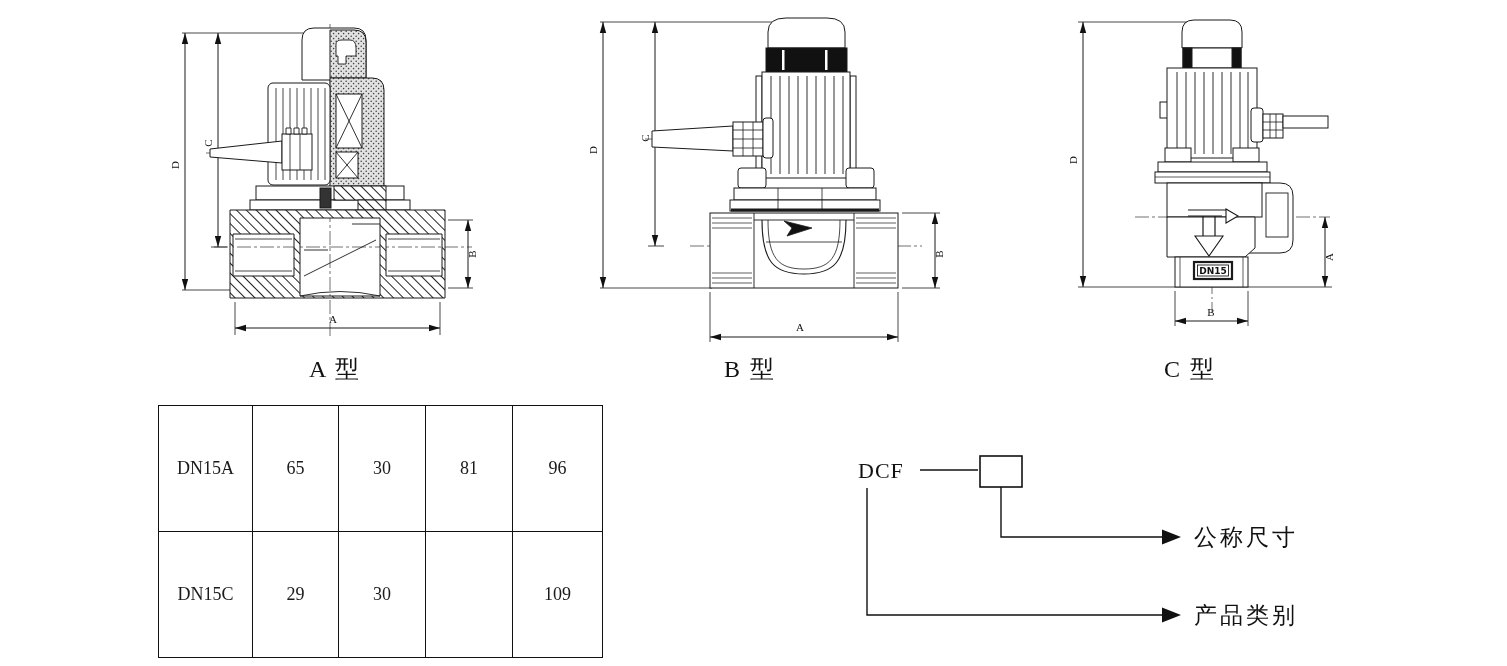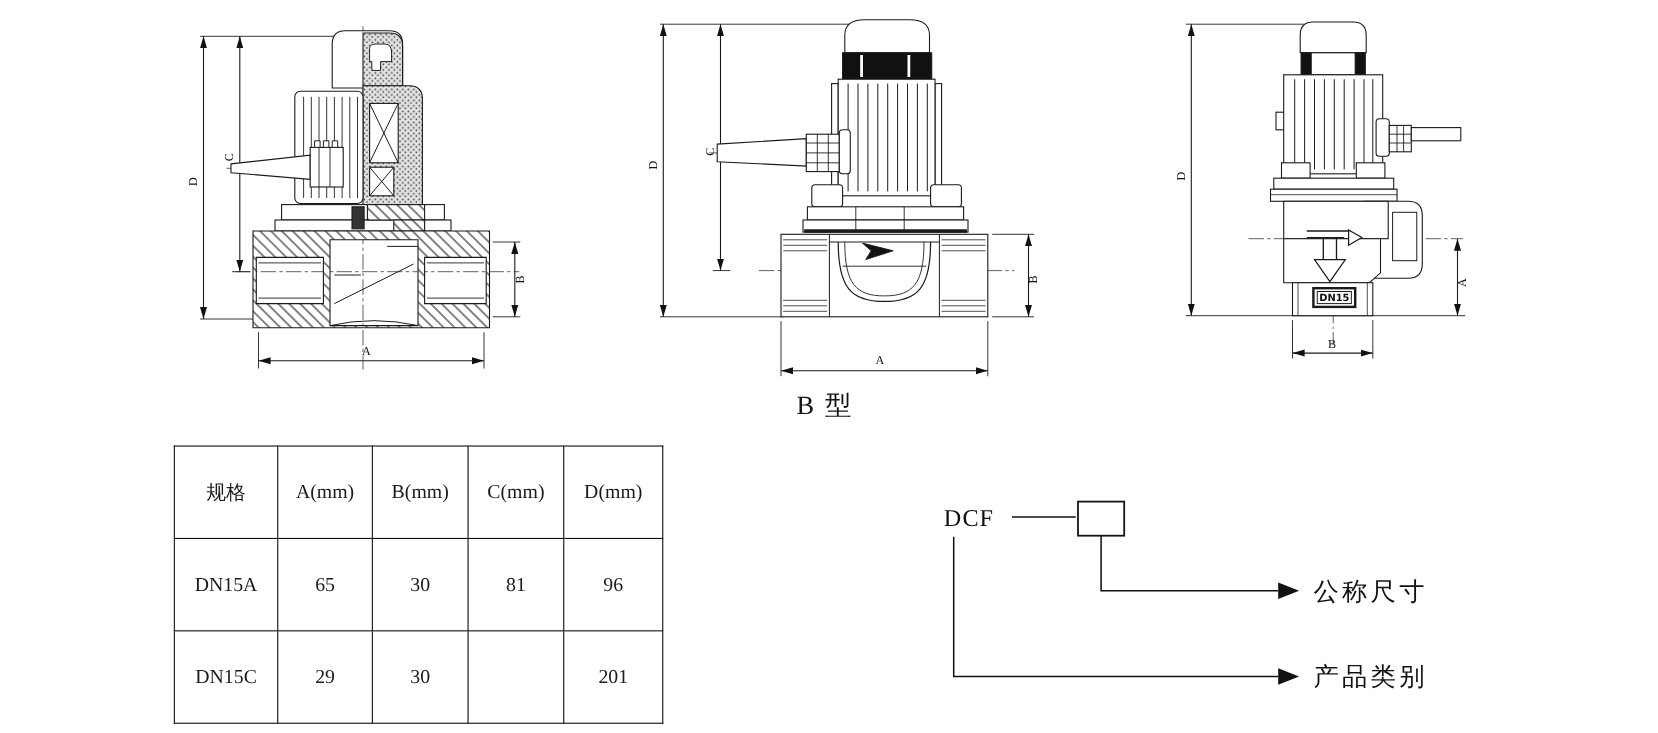--- a/index.html
+++ b/index.html
@@ -203,51 +203,46 @@
     <line x1="135" y1="311" x2="208" y2="311" marker-start="url(#as)" marker-end="url(#ae)"></line>
 
     <line x1="285" y1="207" x2="285" y2="277" marker-start="url(#as)" marker-end="url(#ae)"></line>
   </g>
   <text x="173" y="263.5" text-anchor="middle" style="font-size:9px;font-weight:700;font-family:'DejaVu Sans',sans-serif">DN15</text>
   <text class="dimtxt" transform="rotate(-90 37 150)" x="37" y="150" text-anchor="middle">D</text>
   <text class="dimtxt" transform="rotate(-90 293 247)" x="293" y="247" text-anchor="middle">A</text>
   <text class="dimtxt" x="171" y="306" text-anchor="middle">B</text>
 </svg>
 
+<div class="caption" style="left:170px;width:330px">A 型</div>
 <div class="caption" style="left:565px;width:370px">B 型</div>
+<div class="caption" style="left:1040px;width:300px">C 型</div>
 
 <table id="spec-table">
   <colgroup>
         <col style="width:94px">
         <col style="width:86px">
         <col style="width:87px">
         <col style="width:87px">
         <col style="width:90px">
       </colgroup>
   <tbody>
-        <tr>
-    <th>规格</th>
-    <th>A(mm)</th>
-    <th>B(mm)</th>
-    <th>C(mm)</th>
-    <th>D(mm)</th>
-  </tr>
   <tr>
     <td>DN15A</td>
     <td>65</td>
     <td>30</td>
     <td>81</td>
     <td>96</td>
   </tr>
   <tr>
     <td>DN15C</td>
     <td>29</td>
     <td>30</td>
     <td></td>
-    <td>201</td>
+    <td>109</td>
   </tr>
 </tbody>
     </table>
 
 <svg id="naming" width="500" height="236" viewBox="0 0 500 236">
   <g stroke="#111" fill="none">
     <path d="M100,40 H158" stroke-width="1.4"></path>
     <rect x="160" y="26" width="42" height="31" stroke-width="1.6" fill="#fff"></rect>
     <path d="M181,57 V107 H342" stroke-width="1.4"></path>
     <path d="M47,58 V185 H342" stroke-width="1.4"></path>

